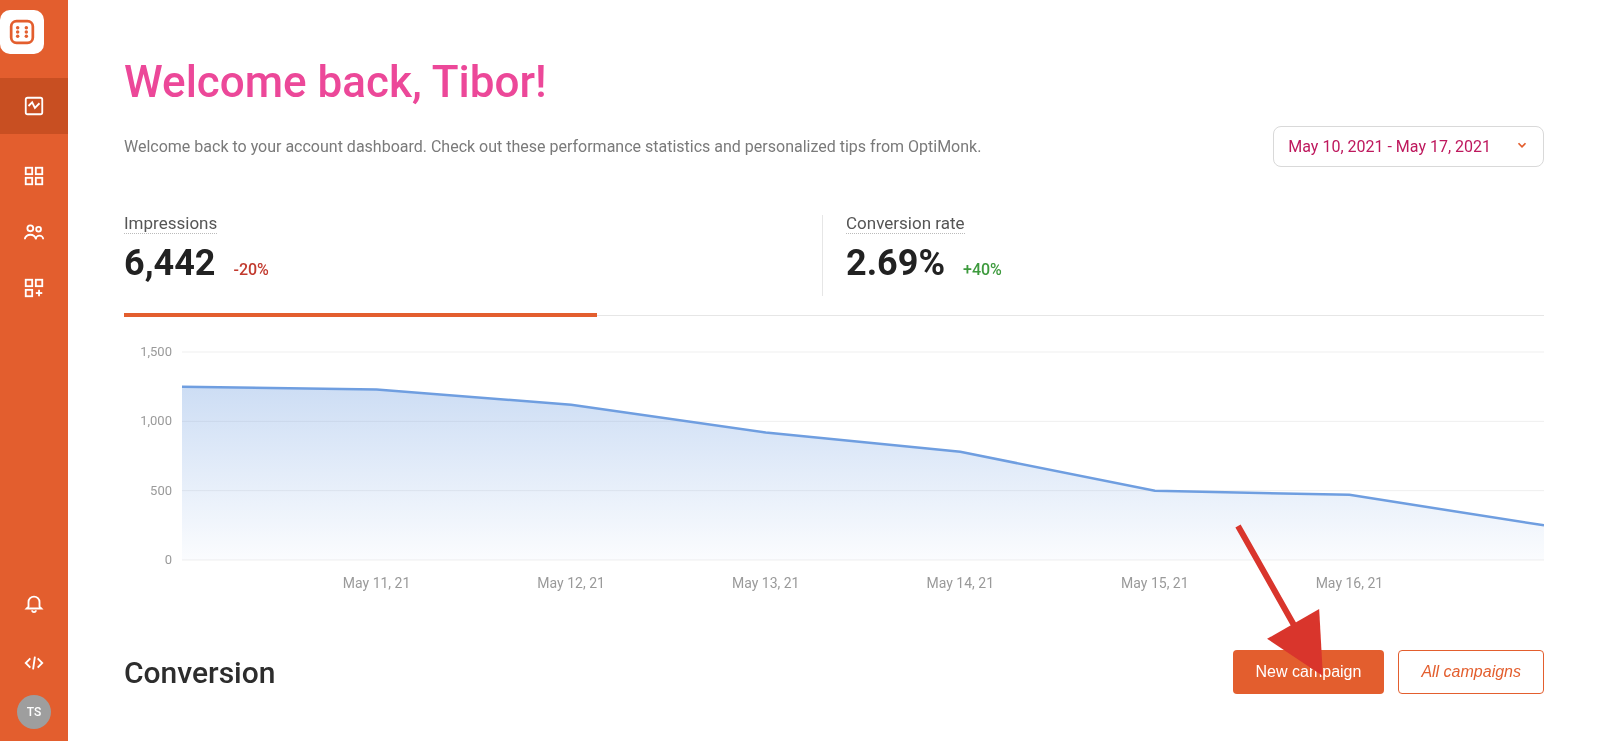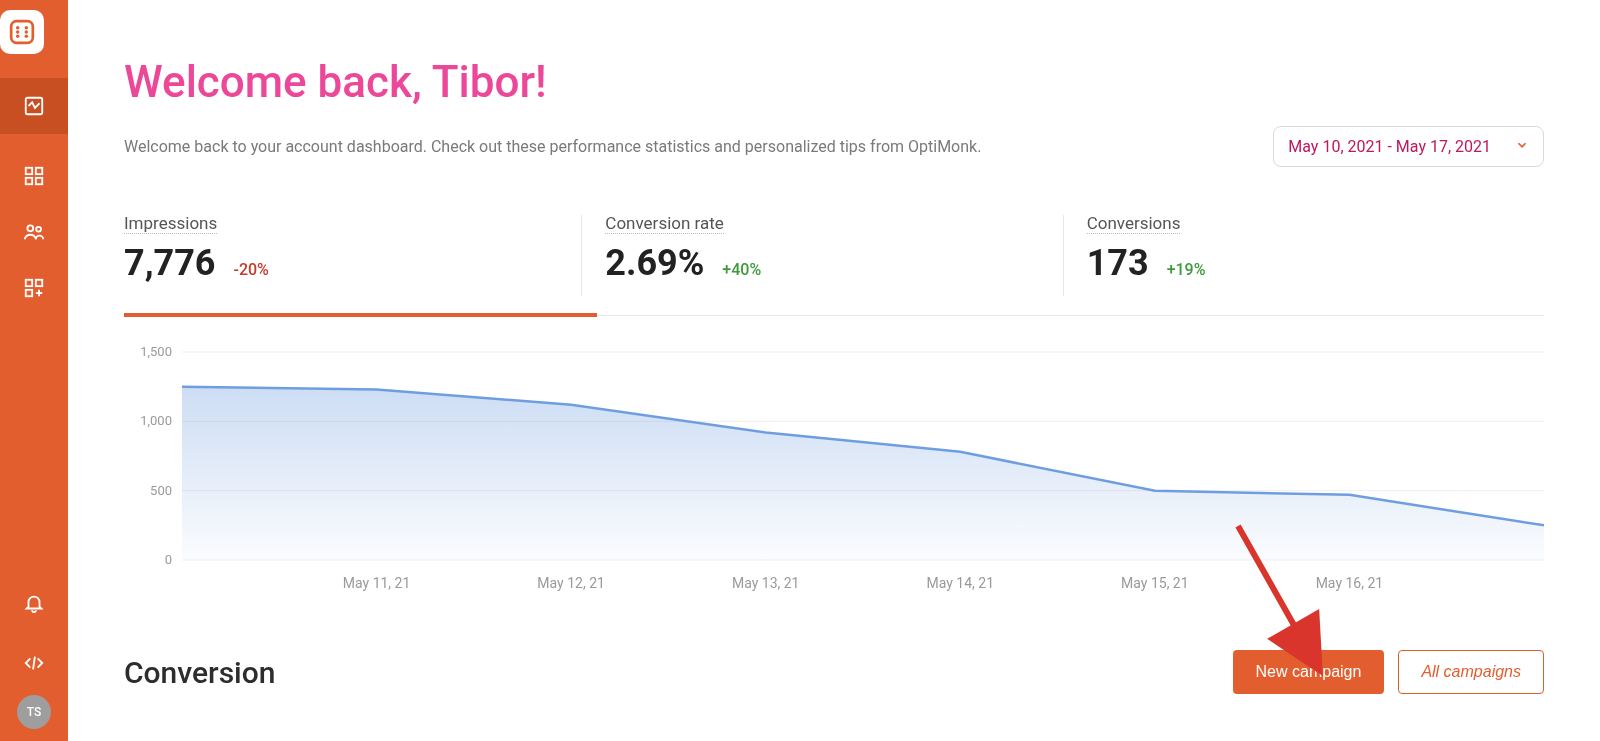--- a/index.html
+++ b/index.html
@@ -261,36 +261,29 @@
             <polyline points="6 9 12 15 18 9"></polyline>
           </svg>
       </span>
     </div>
   </div>
 
   <div class="stats">
     <div class="stat">
       <span class="stat-label">Impressions</span>
       <div class="stat-row">
-        <span class="stat-value">7,776</span>
+        <span class="stat-value">6,442</span>
         <span class="stat-delta delta-neg">-20%</span>
       </div>
     </div>
     <div class="stat">
       <span class="stat-label">Conversion rate</span>
       <div class="stat-row">
         <span class="stat-value">2.69%</span>
         <span class="stat-delta delta-pos">+40%</span>
-      </div>
-    </div>
-    <div class="stat">
-      <span class="stat-label">Conversions</span>
-      <div class="stat-row">
-        <span class="stat-value">173</span>
-        <span class="stat-delta delta-pos">+19%</span>
       </div>
     </div>
     <div class="stats-underline"></div>
     <div class="stats-active"></div>
   </div>
 
   <div class="chart-wrap">
     <svg id="chart-svg" viewBox="0 0 1420 250" preserveAspectRatio="none">
         <line class="grid" x1="58" y1="216" x2="1420" y2="216"></line>
         <text class="ytick" x="48" y="220" text-anchor="end">0</text>

